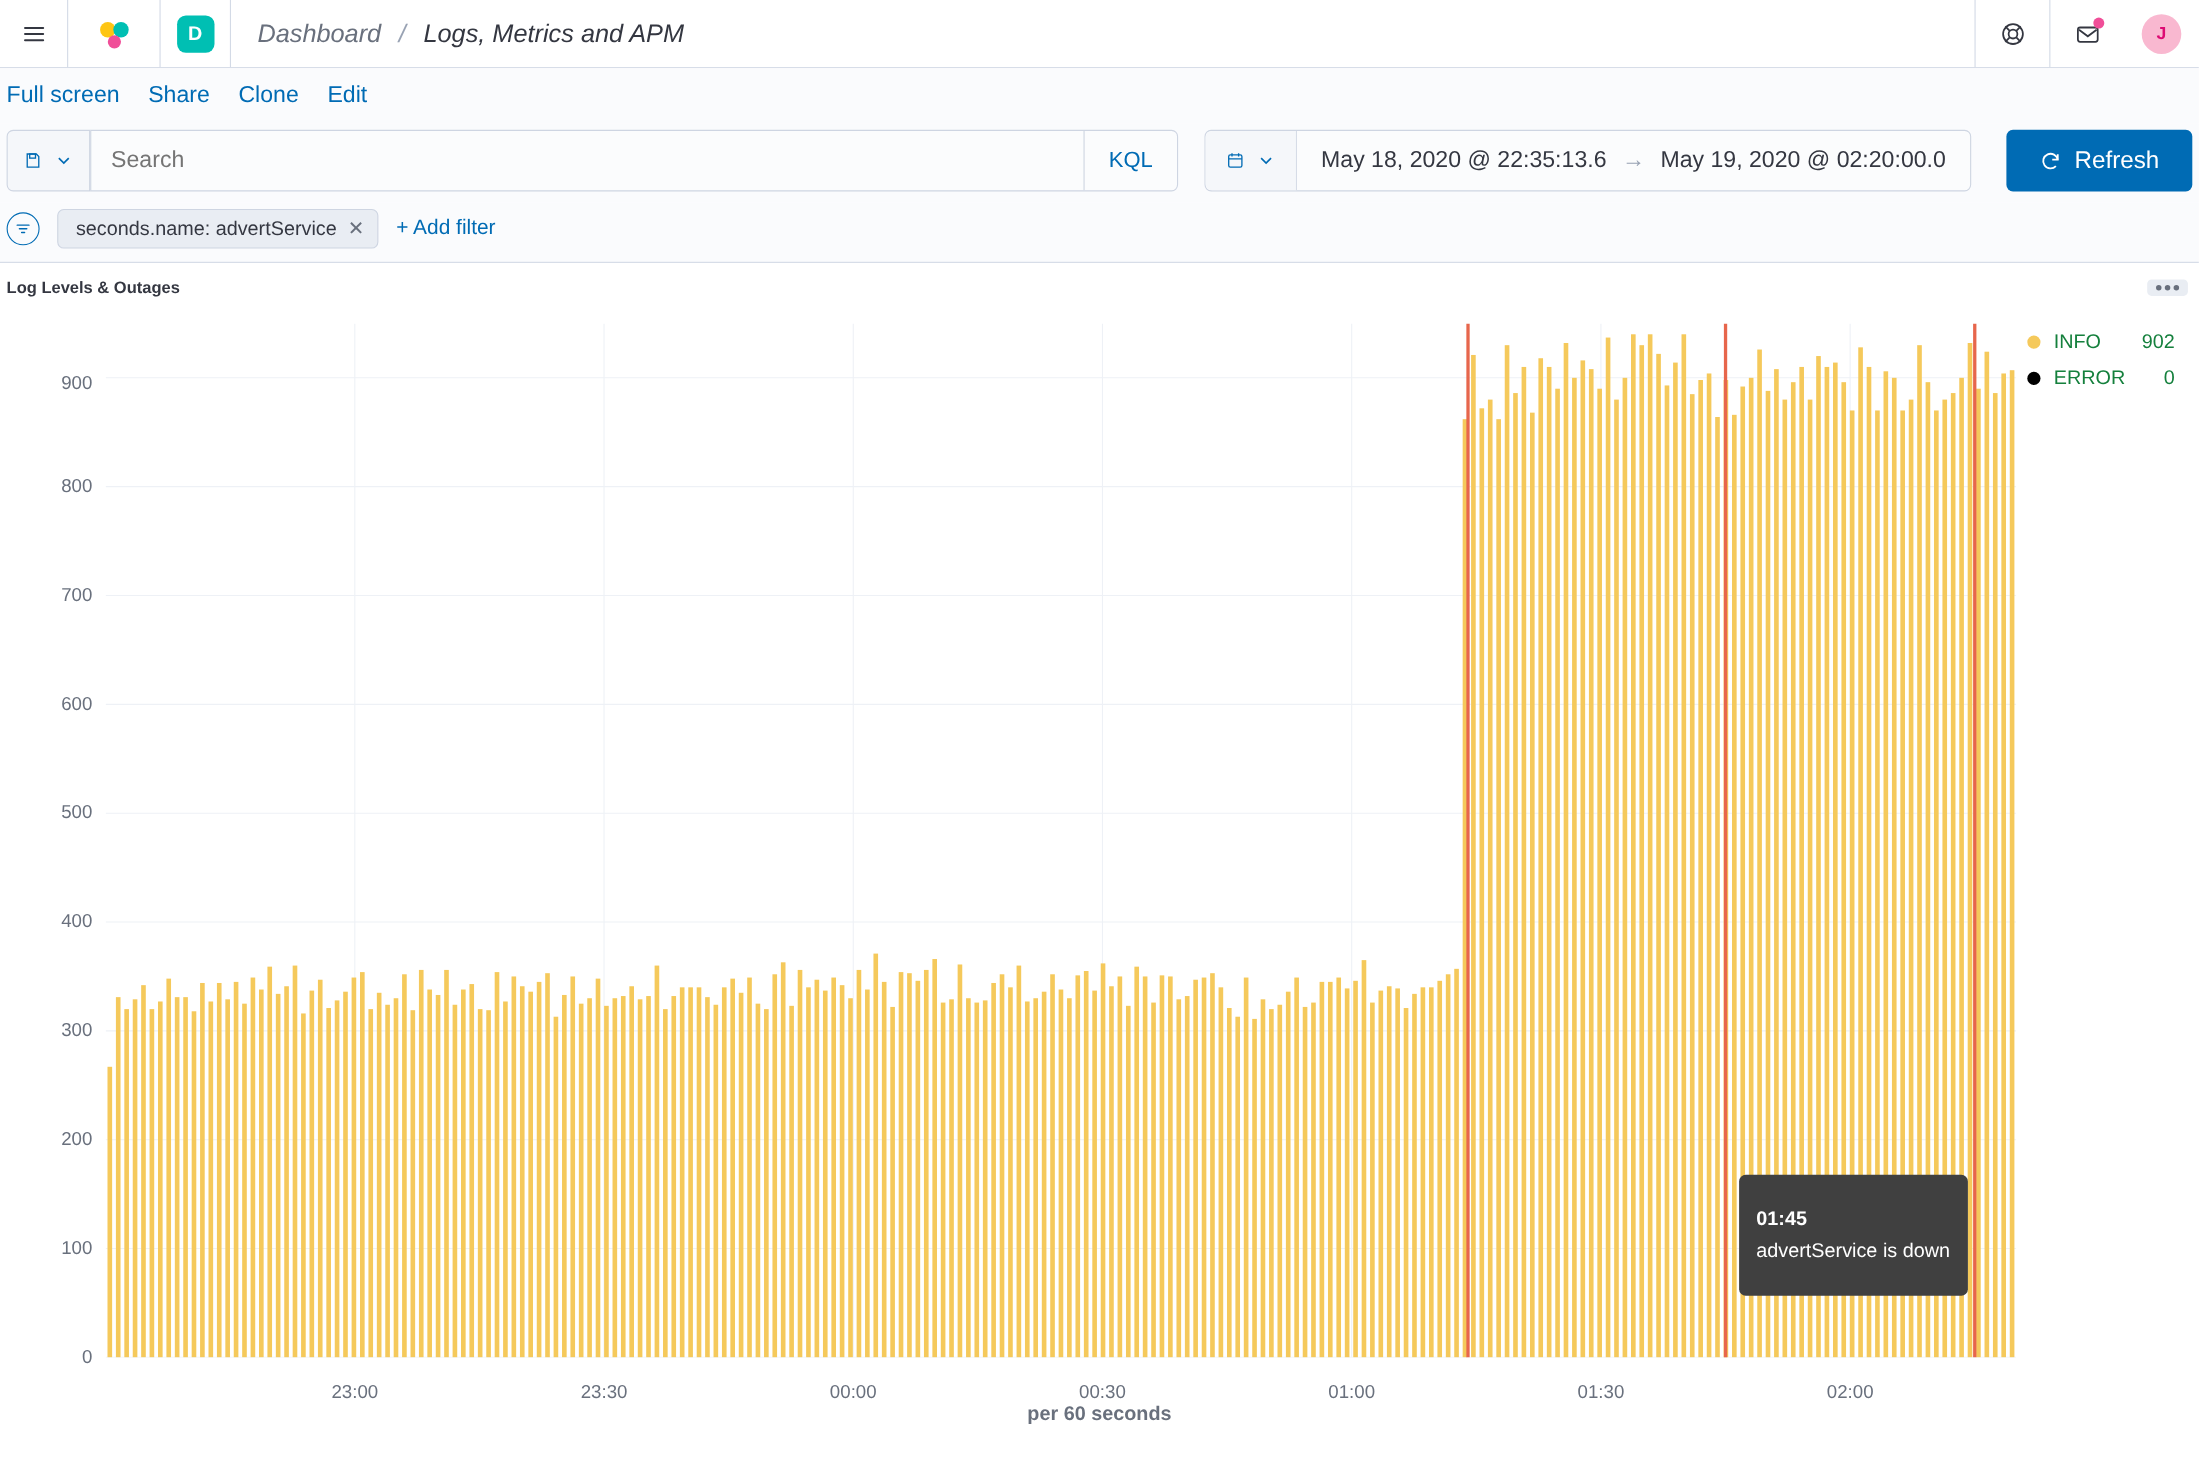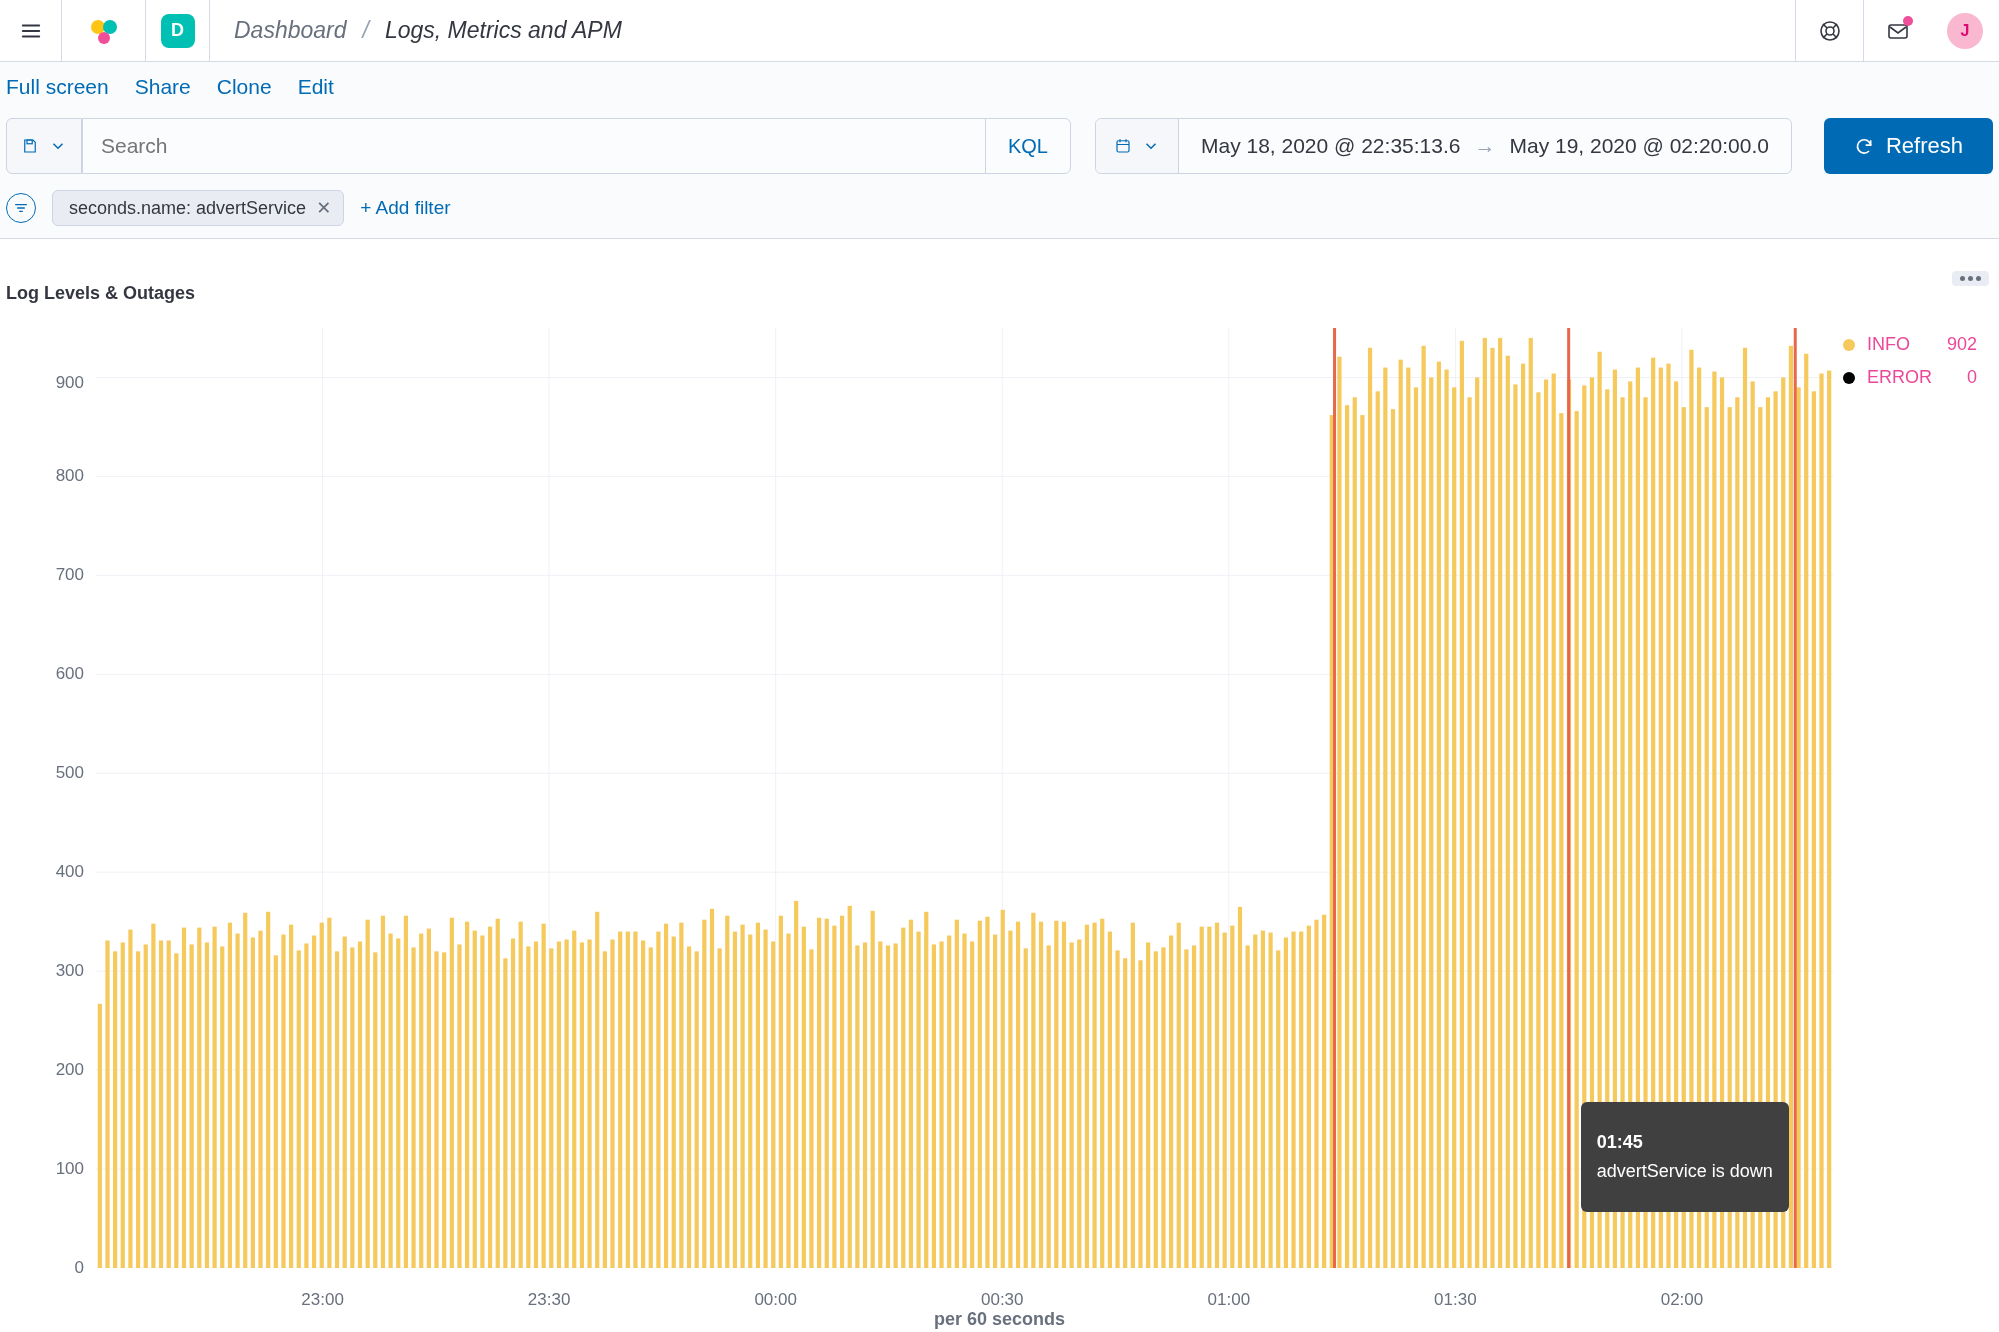--- a/index.html
+++ b/index.html
@@ -48,34 +48,34 @@
   
   .filtersrow { background:#fafbfd; border-bottom:1px solid #d3dae6; padding:6px 6px 12px 6px; display:flex; align-items:center; gap:16px;}
   .filter-toggle { width:30px; height:30px; border:1px solid #006bb4; border-radius:50%; display:flex; align-items:center; justify-content:center;}
   .filter-toggle svg{width:16px;height:16px;color:#006bb4;}
   .pill { border:1px solid #ced5e2; background:#e9edf3; border-radius:6px; padding:6px 12px 6px 16px; font-size:18px; color:#343741; display:flex; align-items:center; gap:10px;}
   .pill .x{ color:#69707d; cursor:pointer; font-size:18px;}
   .add-filter { color:#006bb4; font-size:19px; cursor:pointer;}
 
   
   .panel-header { padding:14px 6px 6px 6px; display:flex; align-items:center;}
-  .panel-title { font-weight:700; font-size:18px;margin-top:30px;}
+  .panel-title { font-weight:700; font-size:15px;}
   .panel-opts { margin-left:auto; margin-right:4px; background:#e9edf3; border-radius:4px; padding:5px 8px; display:flex; gap:3px;}
   .panel-opts span{width:5px;height:5px;border-radius:50%;background:#69707d;}
 
   
   .chart-stage { position:relative; margin:18px 16px 0 16px; height:1020px; }
   .plot-area { position:absolute; left:80px; right:150px; top:0; bottom:80px; }
   .grid line{ stroke:#eef1f6; stroke-width:1;}
   .xaxis-title{ position:absolute; bottom:18px; left:50%; transform:translateX(-50%); font-size:18px; color:#69707d; font-weight:600;}
   #bars .bar{ fill:#f5c95b; }
   .outage-line{ stroke:#e7664c; stroke-width:3;}
   .bell{ fill:none; stroke:#e7664c; stroke-width:2;}
   .legend { position:absolute; right:-150px; top:0; width:140px; padding-top:6px;}
-  .legend-row{ display:flex; align-items:center; gap:12px; font-size:18px; color:#ec4899; margin-bottom:12px; justify-content:space-between; padding-right:6px;}
+  .legend-row{ display:flex; align-items:center; gap:12px; font-size:18px; color:#15803d; margin-bottom:12px; justify-content:space-between; padding-right:6px;}
   .legend-left{display:flex;align-items:center;gap:12px;}
   .legend-dot{ width:12px; height:12px; border-radius:50%;}
   .tooltip { position:absolute; background:#404040; color:#fff; border-radius:6px; padding:26px 16px; font-size:18px; line-height:1.6; white-space:nowrap; pointer-events:none;}
   .tooltip .tt-time{font-weight:600;}
   .ytick-label{position:absolute; right:100%; margin-right:12px; transform:translateY(-50%); font-size:17px; color:#69707d;}
   .xtick-label{position:absolute; top:100%; margin-top:22px; transform:translateX(-50%); font-size:17px; color:#69707d;}
 
   .chev{transition:none;}
 </style>
 </head>

